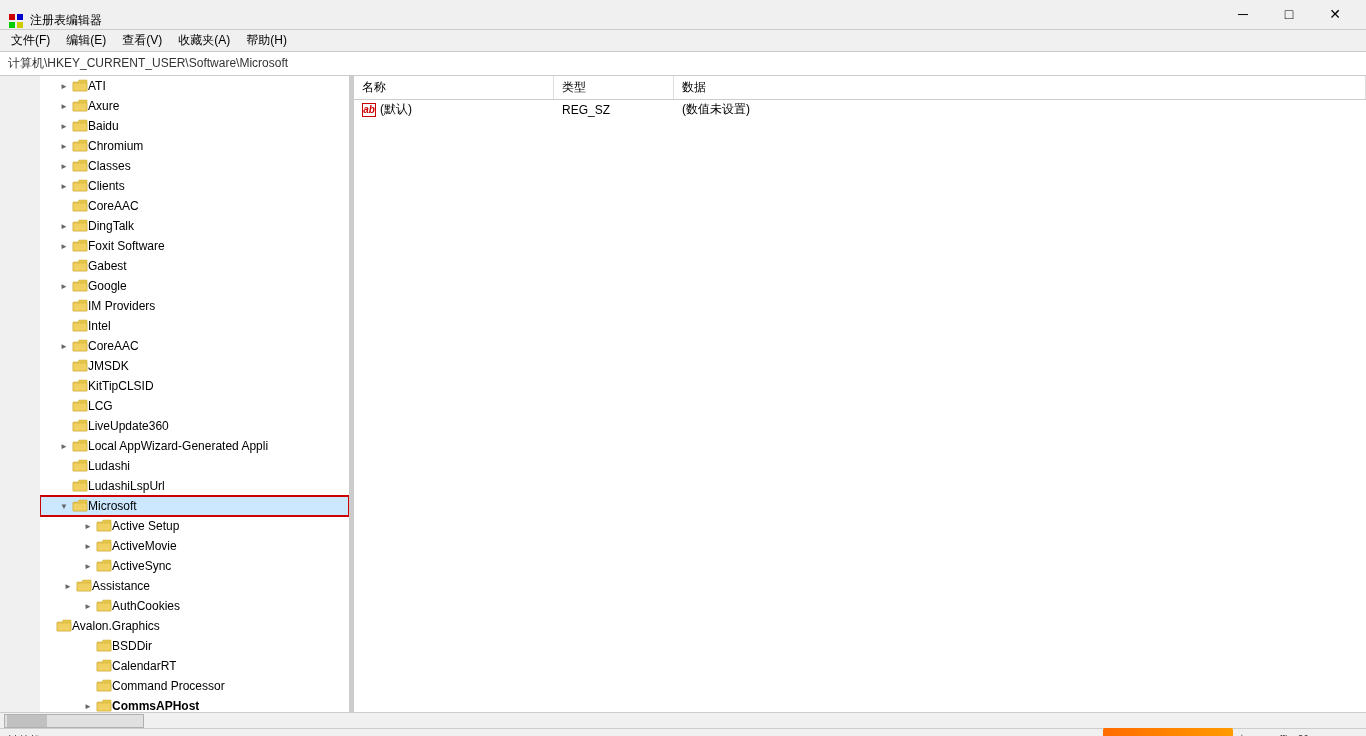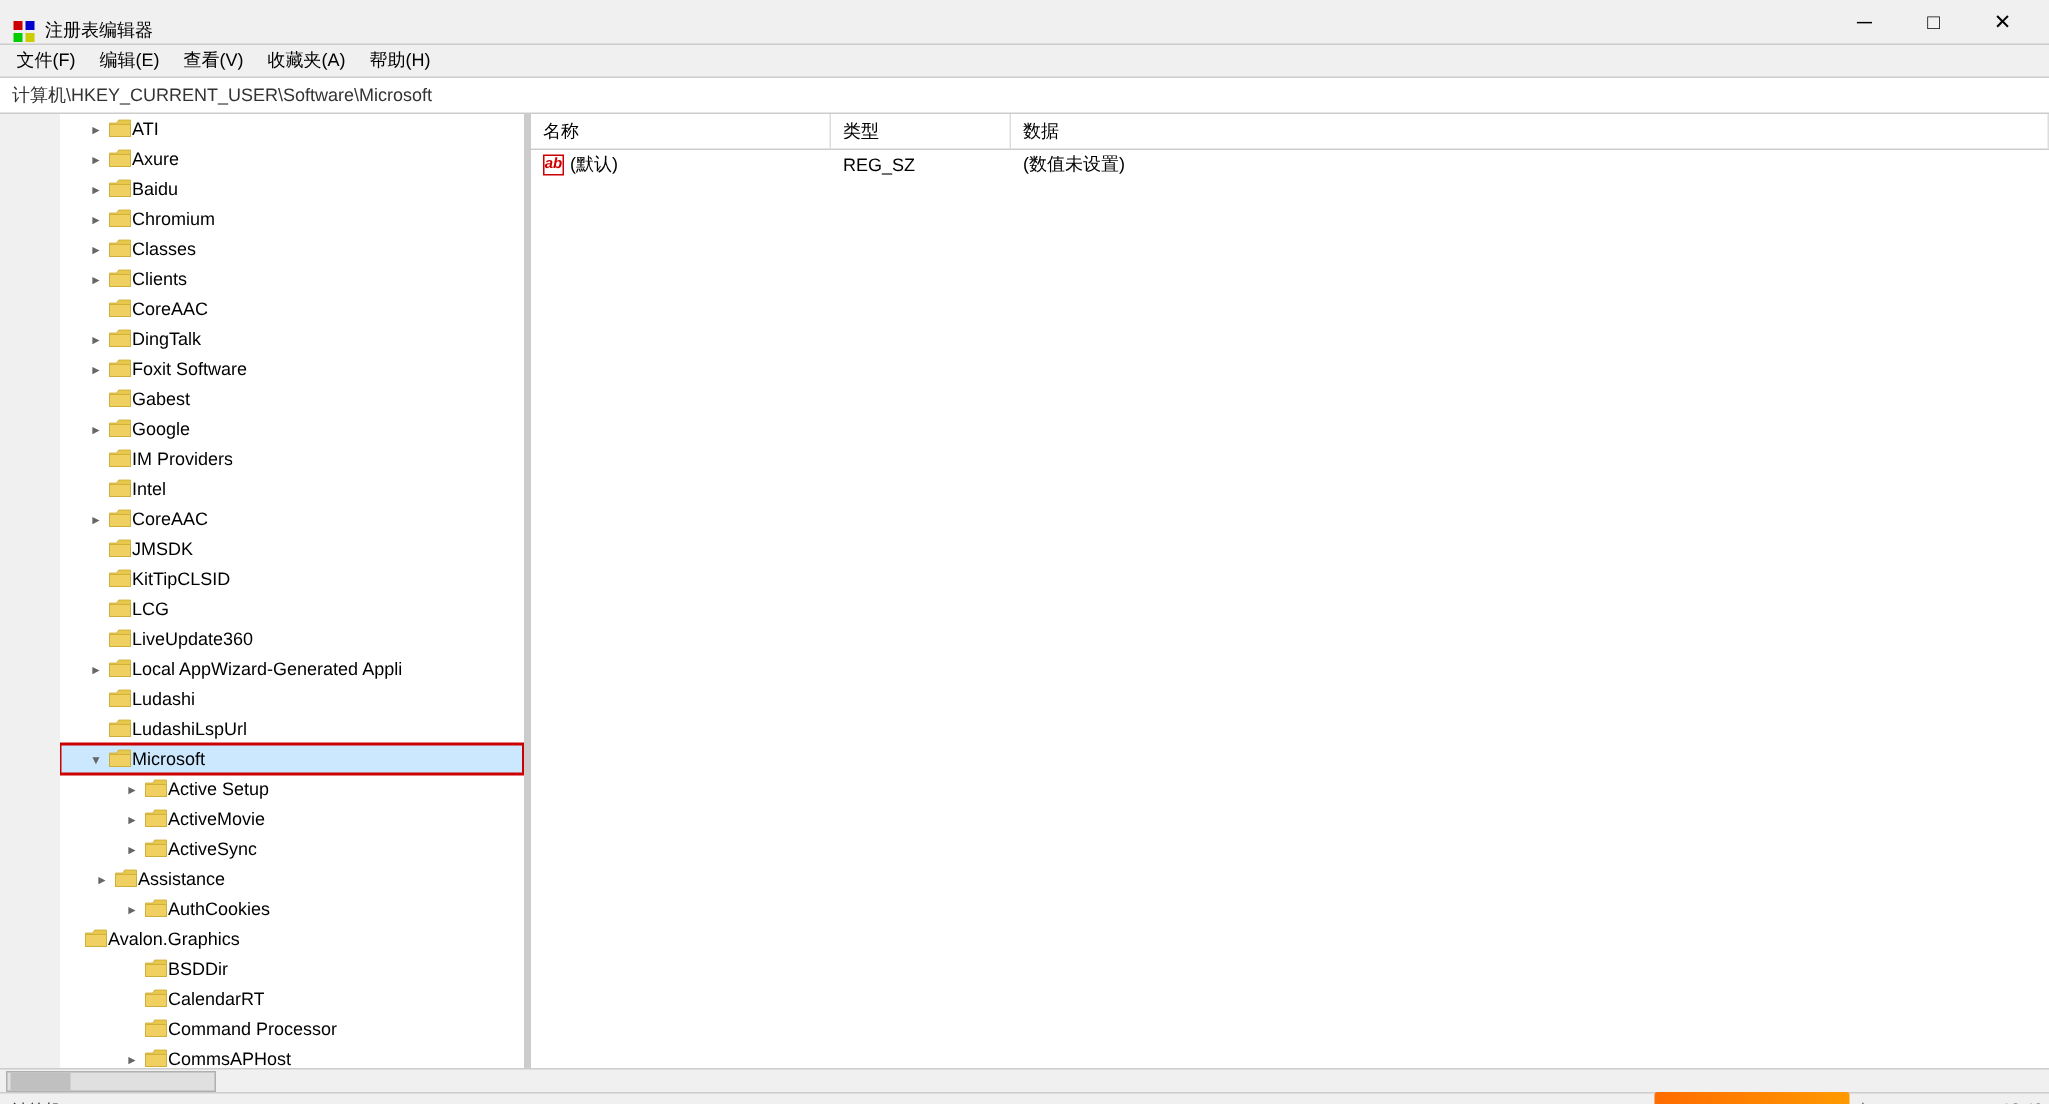--- a/index.html
+++ b/index.html
@@ -553,21 +553,21 @@
 
     <div class="tree-item" style="padding-left: 40px;">
       <span class="expander empty"></span>
       <svg class="folder-svg" viewBox="0 0 16 16">
           <path d="M1,4 L6,4 L7,2 L15,2 L15,13 L1,13 Z" fill="#e8c84c" stroke="#c8a830" stroke-width="0.5"></path>
           <path d="M1,5 L15,5 L15,13 L1,13 Z" fill="#f0d060" stroke="#c8a830" stroke-width="0.5"></path>
         </svg>
       <span class="tree-label">Command Processor</span>
     </div>
 
-    <div class="tree-item" style="padding-left: 40px;">
+    <div class="tree-item" style="padding-left: 40px; font-weight: bold;">
       <span class="expander collapsed"></span>
       <svg class="folder-svg" viewBox="0 0 16 16">
           <path d="M1,4 L6,4 L7,2 L15,2 L15,13 L1,13 Z" fill="#e8c84c" stroke="#c8a830" stroke-width="0.5"></path>
           <path d="M1,5 L15,5 L15,13 L1,13 Z" fill="#f0d060" stroke="#c8a830" stroke-width="0.5"></path>
         </svg>
       <span class="tree-label">CommsAPHost</span>
     </div>
 
   </div>
 

